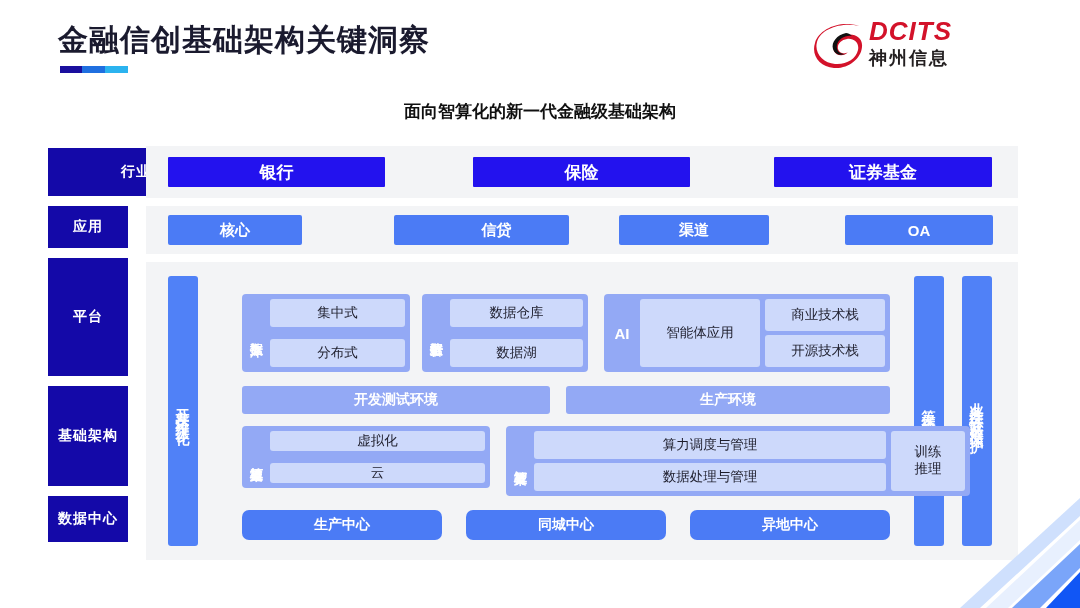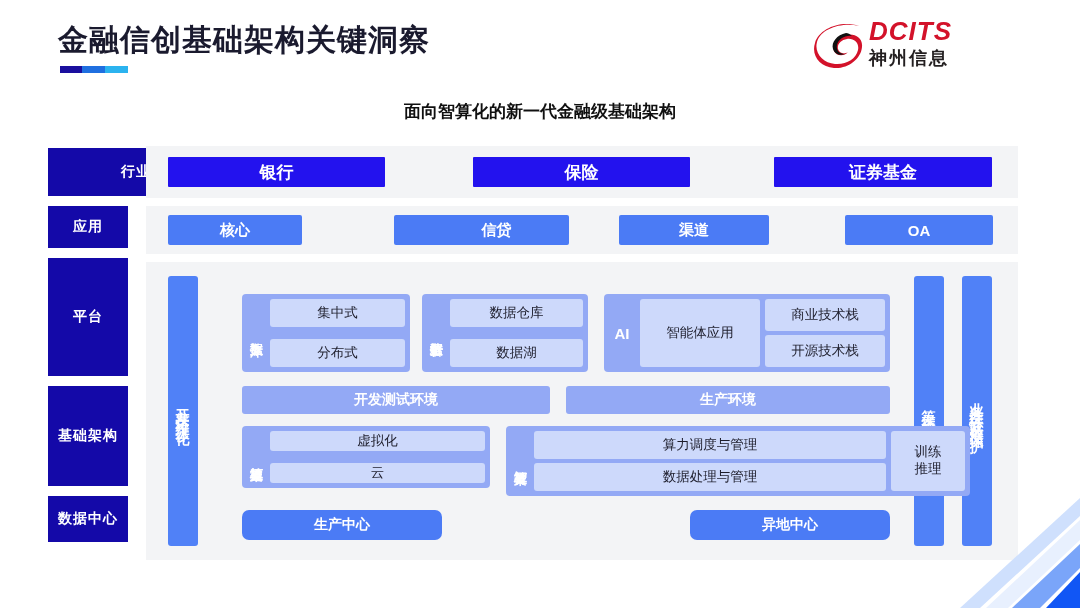--- a/index.html
+++ b/index.html
@@ -181,20 +181,21 @@
       <div class="group-cols">
         <div class="group-col" style="flex:1 1 0;">
           <div class="cell">算力调度与管理</div>
           <div class="cell">数据处理与管理</div>
         </div>
         <div class="cell cell-multiline" style="flex:0 0 74px;">训练<br>推理</div>
       </div>
     </div>
 
     <div class="chip chip-dc" style="position:absolute;left:96px;top:248px;width:200px;">生产中心</div>
+    <div class="chip chip-dc" style="position:absolute;left:320px;top:248px;width:200px;">同城中心</div>
     <div class="chip chip-dc" style="position:absolute;left:544px;top:248px;width:200px;">异地中心</div>
   </div>
 </div>
 
 <svg class="corner-stripes" viewBox="0 0 180 110" preserveAspectRatio="none">
   <polygon points="60,110 180,0 180,18 80,110" fill="#cfe0fd"></polygon>
   <polygon points="86,110 180,22 180,42 108,110" fill="#e8f0fe"></polygon>
   <polygon points="112,110 180,46 180,70 140,110" fill="#7aa5f9"></polygon>
   <polygon points="146,110 180,74 180,110" fill="#1156f5"></polygon>
 </svg>

